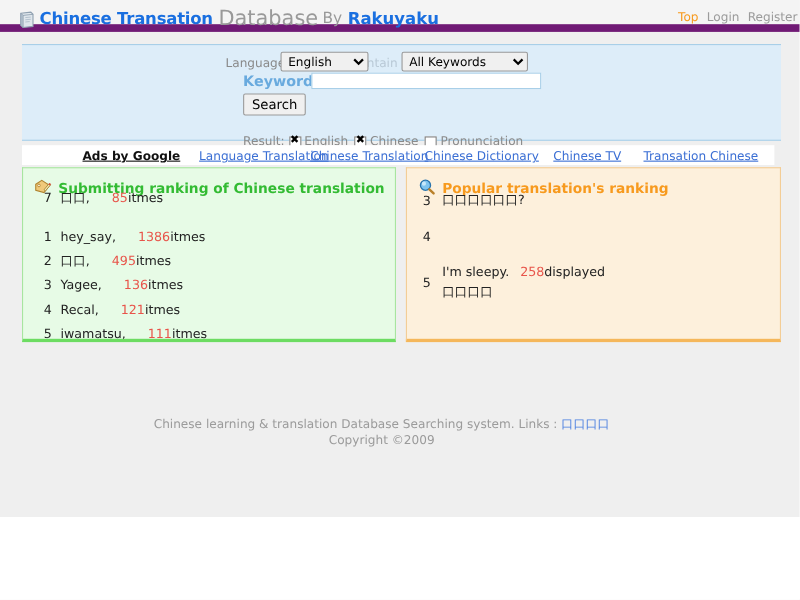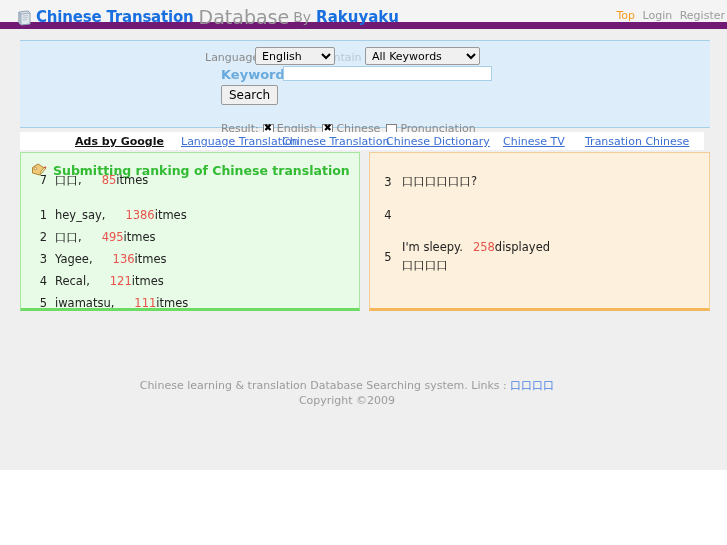--- a/index.html
+++ b/index.html
@@ -450,20 +450,30 @@
         <span class="num">6</span>
         <span class="nm tofu">口口</span>
           <span>,</span>
         <span class="cnt">102</span>
           <span class="unit">itmes</span>
       </div>
     </div>
   </div>
 
   <div class="panel panel-right">
+    <div class="panel-head">
+      <span class="mag-icon">
+        <svg class="mag-icon" viewBox="0 0 16 16">
+          <circle cx="6.8" cy="6.4" r="4.6" fill="#7fc4ef" stroke="#2a74ad" stroke-width="1.2"></circle>
+          <circle cx="5.4" cy="5.0" r="1.9" fill="#d6eefc" opacity="0.85"></circle>
+          <path d="M10.3 10.1 L14.2 13.8" stroke="#b9802a" stroke-width="2.2" stroke-linecap="round"></path>
+        </svg>
+      </span>
+      <span class="ttl">Popular translation's ranking</span>
+    </div>
 
     <div class="pop-list">
       <div class="pop-item clipped">
         <span class="num">3</span>
         <span class="body">
           <span class="ln2 tofu">口口口口口口?</span>
         </span>
       </div>
 
       <div class="pop-item">

